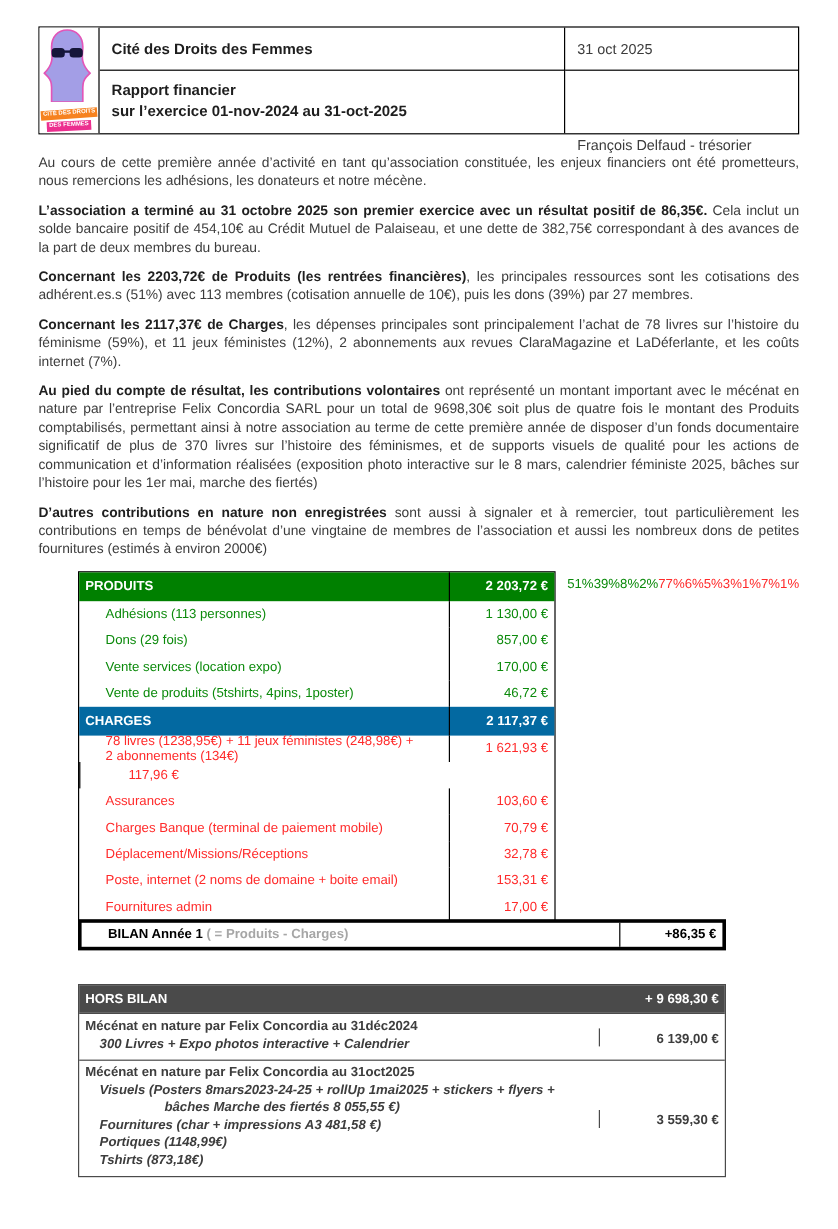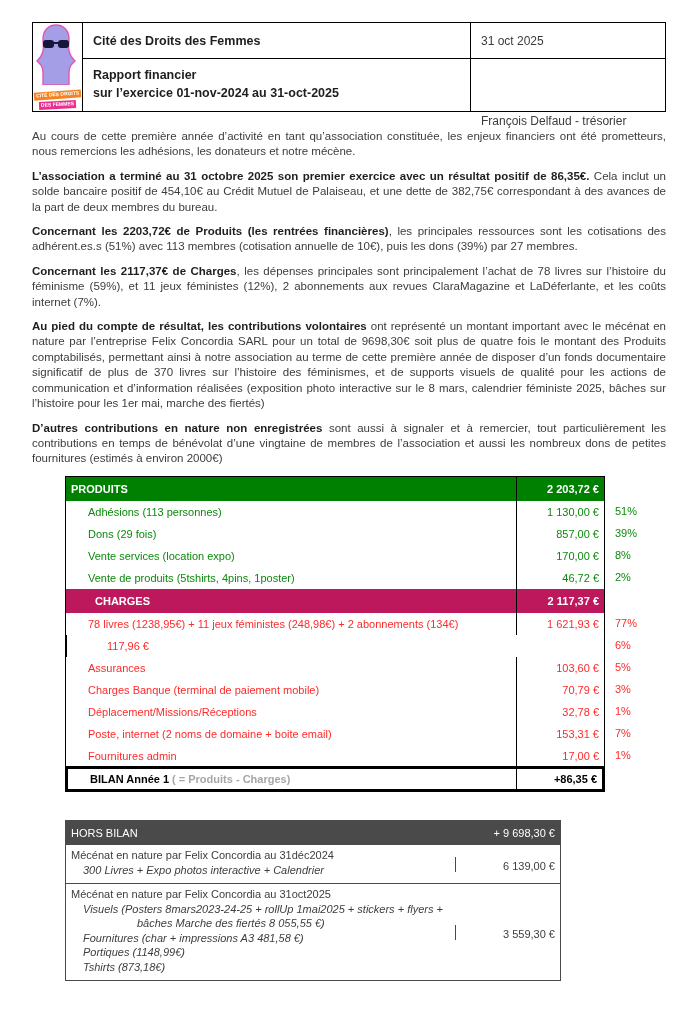--- a/index.html
+++ b/index.html
@@ -58,49 +58,49 @@
   .frow { display:flex; align-items:stretch;gap:22px; }
   .frow .lbl { flex:1; display:flex; align-items:center; }
   .frow .amt {
     width:88px; box-sizing:border-box; border-left:1.6px solid #000;
     display:flex; align-items:center; justify-content:flex-end;
     padding-right:5px;
   }
   .sec  { height:24px; font-weight:bold; font-size:11px; color:#fff; }
   .sec .lbl { padding-left:5px; }
   .sec-produits { background:#008000; }
-  .sec-charges  { background:#be185d;padding-left:24px; }
+  .sec-charges  { background:#0369a1; }
   .item { height:22px; font-size:11px; }
   .item .lbl { padding-left:22px; }
   .item-g { color:#0b8a0b; }
   .item-r { color:#ff2a2a; }
 
   .bilan-row {
     width:540px; box-sizing:border-box; border:3px solid #000;
     margin:-1.6px 0 0 33px; display:flex; align-items:stretch;
     height:26px; font-size:11px; color:#000; background:#fff;
   }
   .bilan-row .lbl { flex:1; display:flex; align-items:center; padding-left:22px; }
   .bilan-row .lbl .sub { color:#a6a6a6; font-weight:bold; margin-left:3px; }
   .bilan-row .amt {
     width:86px; box-sizing:border-box; border-left:1.6px solid #000;
     display:flex; align-items:center; justify-content:flex-end;
     padding-right:5px; font-weight:bold;
   }
 
-  .pct-col { display:flex; flex-direction:column; font-size:11px; padding-left:10px; }
+  .pct-col { display:flex; flex-direction:row; font-size:11px; padding-left:10px; }
   .pct-spacer { height:24px; }
   .pct { height:22px; display:flex; align-items:center; }
   .pct-g { color:#0b8a0b; }
   .pct-r { color:#ff2a2a; }
 
   
   .hb {
-    width:496px; box-sizing:border-box; border:1.6px solid #4a4a4a;
-    margin:28px 0 0 33px; font-size:11px; color:#3d3d3d;
+    width:540px; box-sizing:border-box; border:1.6px solid #4a4a4a;
+    margin:28px 0 0 33px; font-size:11px; color:#3d3d3d;font-weight:bold;
   }
   .hb-head {
     background:#4a4a4a; color:#fff; display:flex; align-items:center;
     height:23px; font-size:11px;
   }
   .hb-head .t { flex:1; padding-left:5px; }
   .hb-head .a { padding-right:5px; }
   .hb-row { border-top:1.6px solid #4a4a4a; display:flex; align-items:center; }
   .hb-row .content { flex:1; padding:3px 5px 6px 5px; line-height:14.5px; }
   .hb-row .amount {

